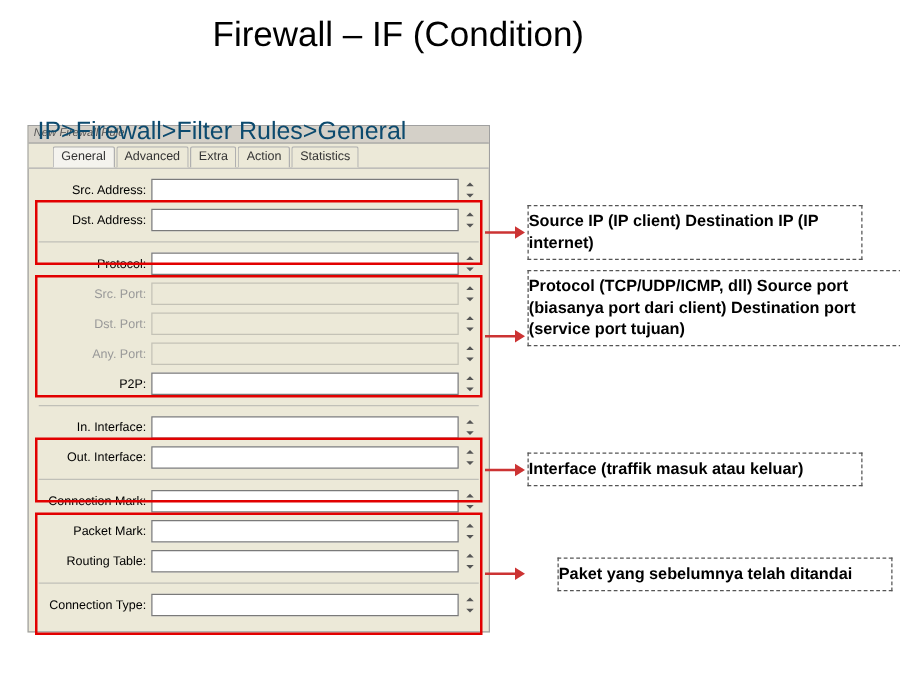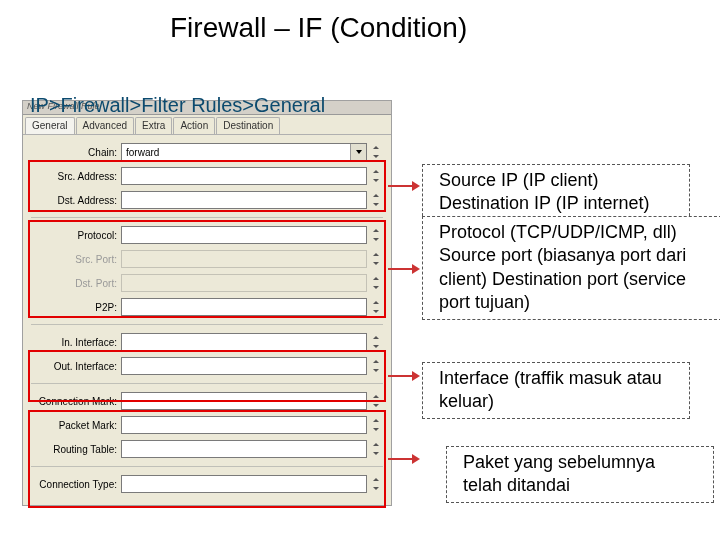--- a/index.html
+++ b/index.html
@@ -1,70 +1,59 @@
 <!DOCTYPE html>
 <html><head>
 <meta charset="utf-8">
 <style>
   * { box-sizing: border-box; margin: 0; padding: 0; }
   body { font-family: Tahoma, Arial, sans-serif; font-size: 11px; width: 720px; height: 540px; position: relative; background: #fff; }
   .title { position: absolute; left: 170px; top: 12px; font-size: 28px; font-family: Arial, sans-serif; color: #000; }
   .breadcrumb { position: absolute; left: 30px; top: 94px; font-size: 20px; font-family: Arial, sans-serif; color: #0c4a6e; z-index: 10; }
   .dialog { position: absolute; left: 22px; top: 100px; width: 370px; background: #ece9d8; border: 1px solid #a0a0a0; padding-bottom: 6px; }
   .dlg-header { background: #d4d0c8; height: 14px; border-bottom: 1px solid #999; font-size: 9px; color: #555; padding-left: 4px; font-style: italic; }
-  .tabs { display: flex; background: #ece9d8; padding-top: 2px; padding-left: 2px; height: 20px; border-bottom: 1px solid #b0b0b0; }
+  .tabs { display: flex; background: #ece9d8; padding-top: 2px; padding-left: 19px; height: 20px; border-bottom: 1px solid #b0b0b0; }
   .tab { font-size: 10px; color: #333; padding: 2px 6px; background: #ece9d8; border: 1px solid #b0b0b0; border-bottom: none; margin-right: 1px; border-radius: 2px 2px 0 0; }
   .tab.active { background: #f4f3ee; }
   .form { padding: 6px 8px 2px 8px; }
   .row { display: flex; align-items: center; height: 22px; margin-bottom: 2px; }
   .lbl { width: 90px; text-align: right; color: #000; font-size: 10px; padding-right: 4px; }
   .lbl.disabled { color: #999; }
   .field { flex: 1; height: 18px; background: #fff; border: 1px solid #7a7a7a; }
   .field.combo { display: flex; align-items: center; padding-left: 4px; font-size: 10px; color: #000; position: relative; }
   .combo-arrow { position: absolute; right: 0; top: 0; width: 16px; height: 16px; background: #e2e0d0; border-left: 1px solid #999; display: flex; align-items: center; justify-content: center; }
   .combo-arrow::after { content: ""; border-left: 3px solid transparent; border-right: 3px solid transparent; border-top: 4px solid #000; }
   .small-arrows { width: 14px; height: 18px; margin-left: 2px; display: flex; flex-direction: column; background: #ece9d8; }
   .sa { flex: 1; display: flex; align-items: center; justify-content: center; }
   .sa::after { content: ""; width: 0; height: 0; }
   .sa.up::after { border-left: 3px solid transparent; border-right: 3px solid transparent; border-bottom: 3px solid #555; }
   .sa.dn::after { border-left: 3px solid transparent; border-right: 3px solid transparent; border-top: 3px solid #555; }
   .sep { height: 1px; background: #c0c0b8; margin: 6px 0; }
   .hl-red { position: absolute; border: 2px solid #e20000; pointer-events: none; }
-  .anno { position: absolute; border: 1px dashed #555; background: #fff; font-size: 18px; font-family: Arial, sans-serif; color: #000; padding: 4px 16px; line-height: 1.3; }
+  .anno { position: absolute; border: 1px dashed #555; background: #fff; font-size: 13px; font-family: Arial, sans-serif; color: #000; padding: 4px 0; line-height: 1.3; font-weight: bold; }
   .arrow-line { position: absolute; height: 1px; }
   .arrow-line::before { content: ""; position: absolute; left: 0; top: 0; width: 100%; border-top: 2px solid #c33; }
   .arrow-line::after { content: ""; position: absolute; right: -2px; top: -4px; width: 0; height: 0; border-top: 5px solid transparent; border-bottom: 5px solid transparent; border-left: 8px solid #c33; }
 </style>
 </head>
 <body>
 
 <div class="title">Firewall – IF (Condition)</div>
 <div class="breadcrumb">IP&gt;Firewall&gt;Filter Rules&gt;General</div>
 
 <div class="dialog">
   <div class="dlg-header">New Firewall Rule</div>
   <div class="tabs">
     <div class="tab active">General</div>
     <div class="tab">Advanced</div>
     <div class="tab">Extra</div>
     <div class="tab">Action</div>
-    <div class="tab">Destination</div>
+    <div class="tab">Statistics</div>
   </div>
   <div class="form">
-    <div class="row">
-      <div class="lbl">Chain:</div>
-      <div class="field combo">
-          <span>forward</span>
-          <div class="combo-arrow"></div>
-        </div>
-      <div class="small-arrows">
-          <div class="sa up"></div>
-          <div class="sa dn"></div>
-        </div>
-    </div>
     <div class="row">
       <div class="lbl">Src. Address:</div>
       <div class="field"></div>
       <div class="small-arrows">
           <div class="sa up"></div>
           <div class="sa dn"></div>
         </div>
     </div>
     <div class="row">
       <div class="lbl">Dst. Address:</div>
@@ -86,20 +75,28 @@
     <div class="row">
       <div class="lbl disabled">Src. Port:</div>
       <div class="field" style="background:#ece9d8;border-color:#c4c2b6"></div>
       <div class="small-arrows">
           <div class="sa up"></div>
           <div class="sa dn"></div>
         </div>
     </div>
     <div class="row">
       <div class="lbl disabled">Dst. Port:</div>
+      <div class="field" style="background:#ece9d8;border-color:#c4c2b6"></div>
+      <div class="small-arrows">
+          <div class="sa up"></div>
+          <div class="sa dn"></div>
+        </div>
+    </div>
+    <div class="row">
+      <div class="lbl disabled">Any. Port:</div>
       <div class="field" style="background:#ece9d8;border-color:#c4c2b6"></div>
       <div class="small-arrows">
           <div class="sa up"></div>
           <div class="sa dn"></div>
         </div>
     </div>
     <div class="row">
       <div class="lbl">P2P:</div>
       <div class="field"></div>
       <div class="small-arrows">

